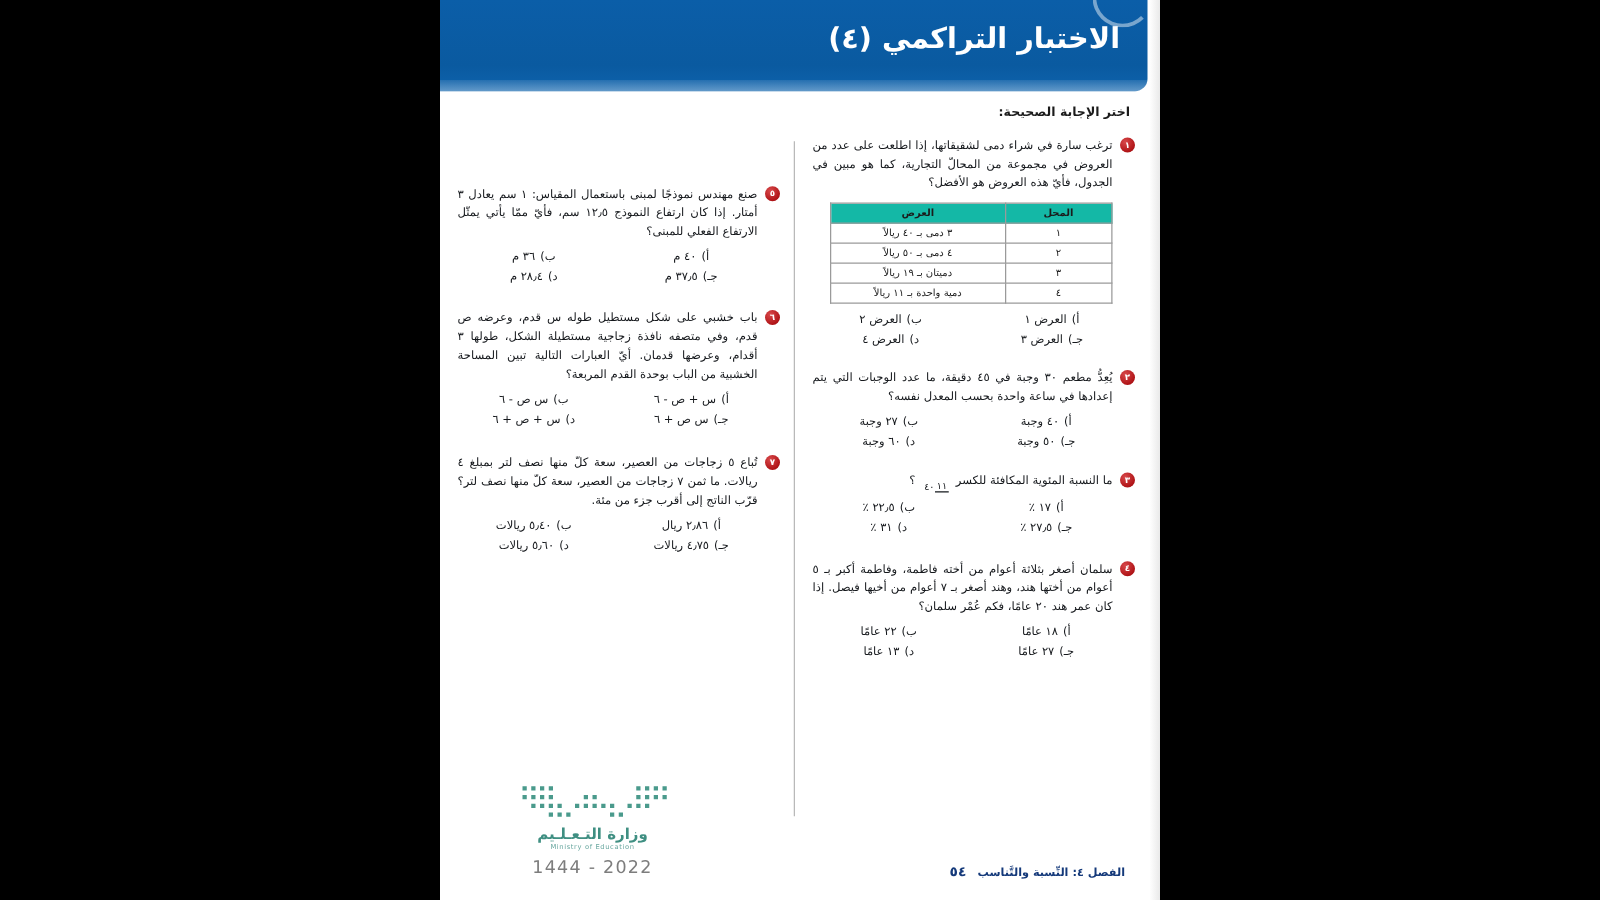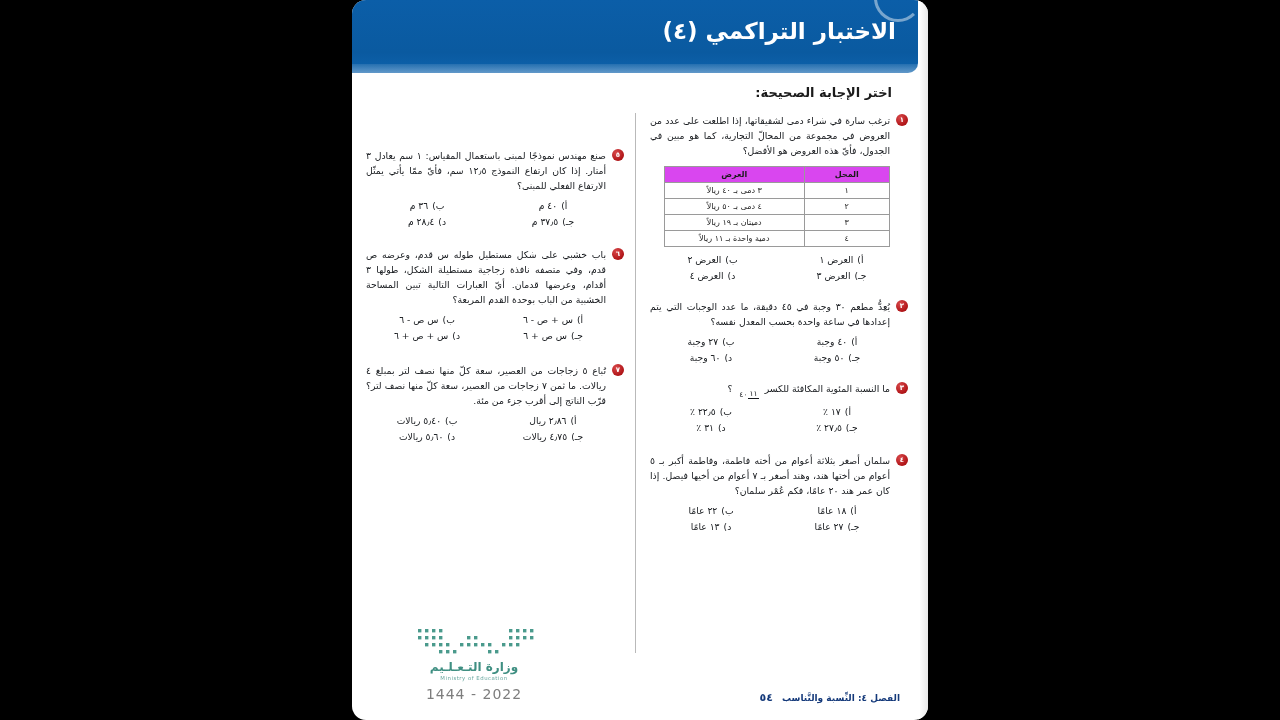--- a/index.html
+++ b/index.html
@@ -21,21 +21,20 @@
 
   
   #page {
     position: absolute;
     left: 352px;
     top: 0;
     width: 576px;
     height: 720px;
     background: #ffffff;
     overflow: hidden;
-    border-radius: 14px;
   }
 
   
   #page .spine-right {
     position: absolute;
     right: 0; top: 0;
     width: 10px; height: 720px;
     background: linear-gradient(to left, #e9e9e9, #ffffff 85%);
   }
 
@@ -123,22 +122,22 @@
     flex: 1;
     background: linear-gradient(180deg,#5f9ad1,#0c5ca6 55%,#2776bd);
     color: #ffffff;
     font-size: 8.5px;
     font-weight: bold;
     display: flex; align-items: center; justify-content: center;
     padding-left: 6px;
   }
 
   .instruction {
-    margin: 12px 16px 0 0;
-    font-size: 13px;
+    margin: 12px 4px 0 0;
+    font-size: 10px;
     color: #1b1b1b;
     font-weight: bold;
     text-align: right;
   }
 
   
   .q {
     position: relative;
     margin: 13px 0 0 0;
     padding-right: 18px;
@@ -185,21 +184,21 @@
     border-collapse: collapse;
     font-size: 8px;
     background: #fff;
   }
   table.offers th, table.offers td {
     border: 1px solid #9a9a9a;
     text-align: center;
     padding: 3px 2px;
     color: #1b1b1b;
   }
-  table.offers th { background: #d946ef; font-weight: bold; font-size: 8px; }
+  table.offers th { background: #14b8a6; font-weight: bold; font-size: 8px; }
   table.offers col.c1 { width: 38%; }
 
   
   .frac {
     display: inline-flex;
     flex-direction: row;
     align-items: center;
     vertical-align: -4px;
     margin: 0 3px;
     line-height: 1.05;

